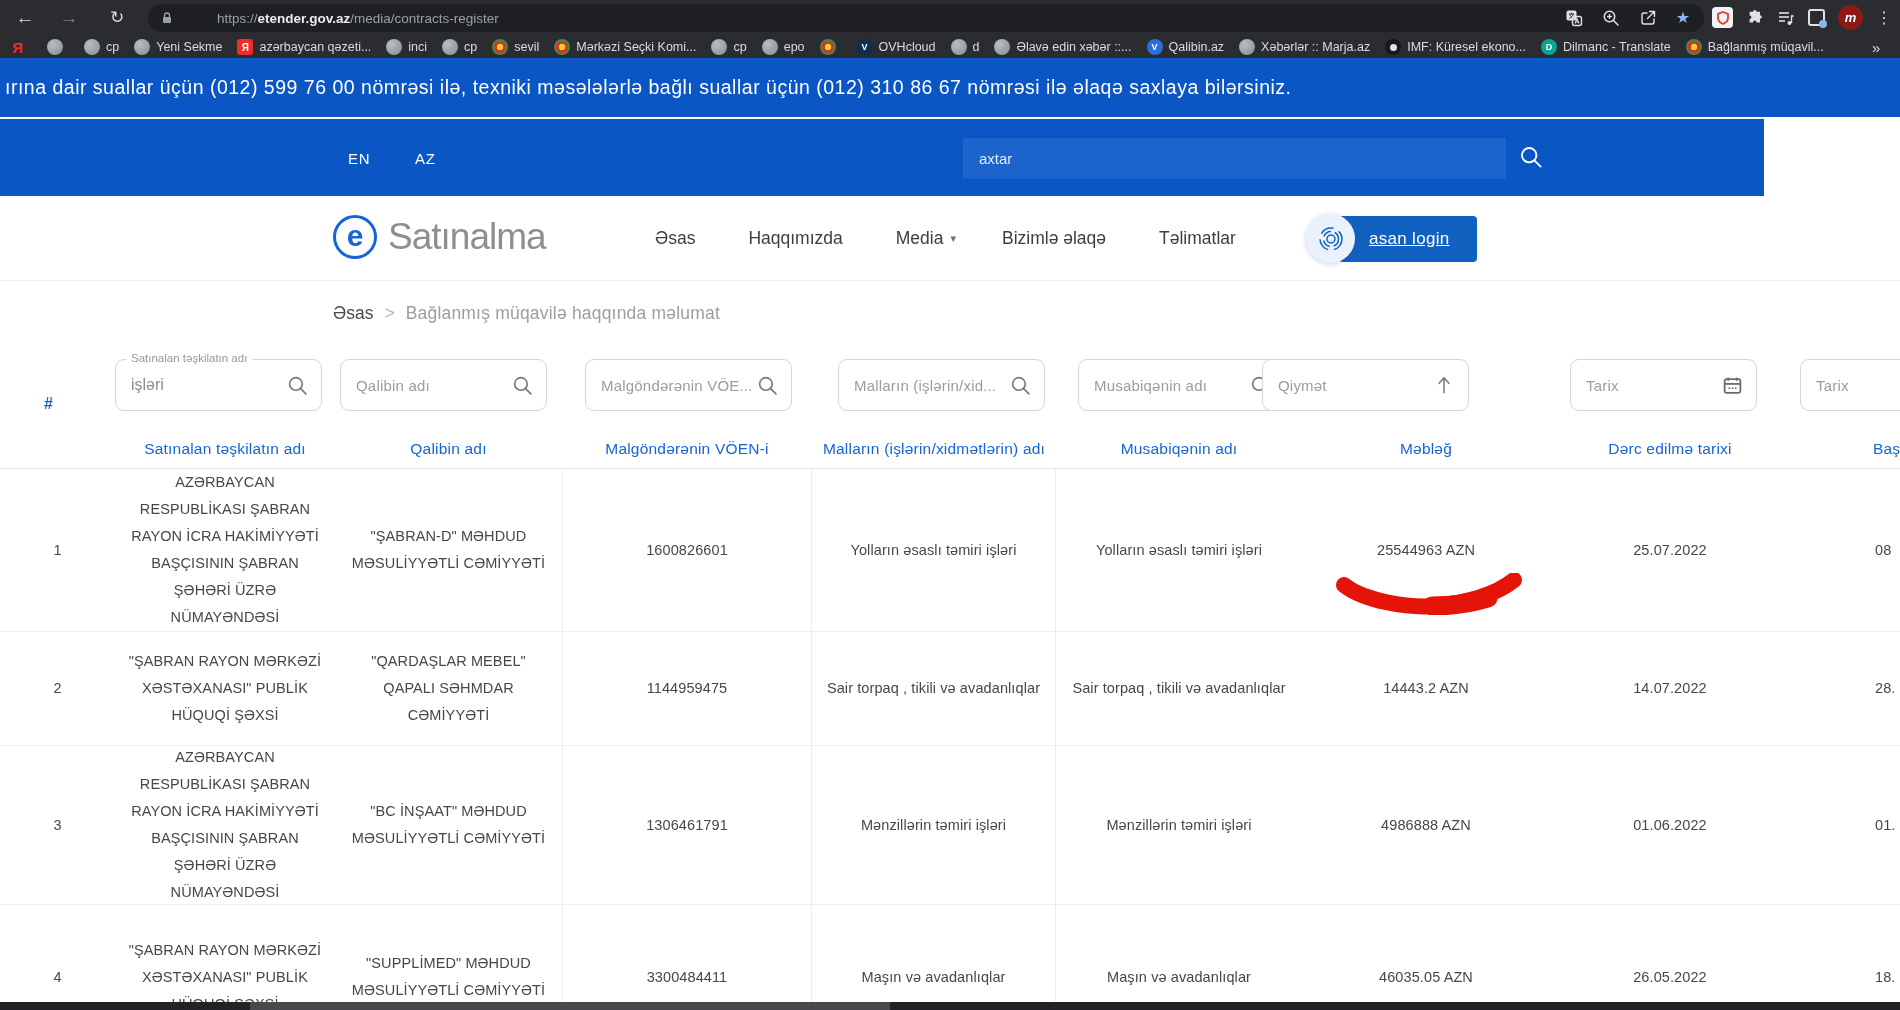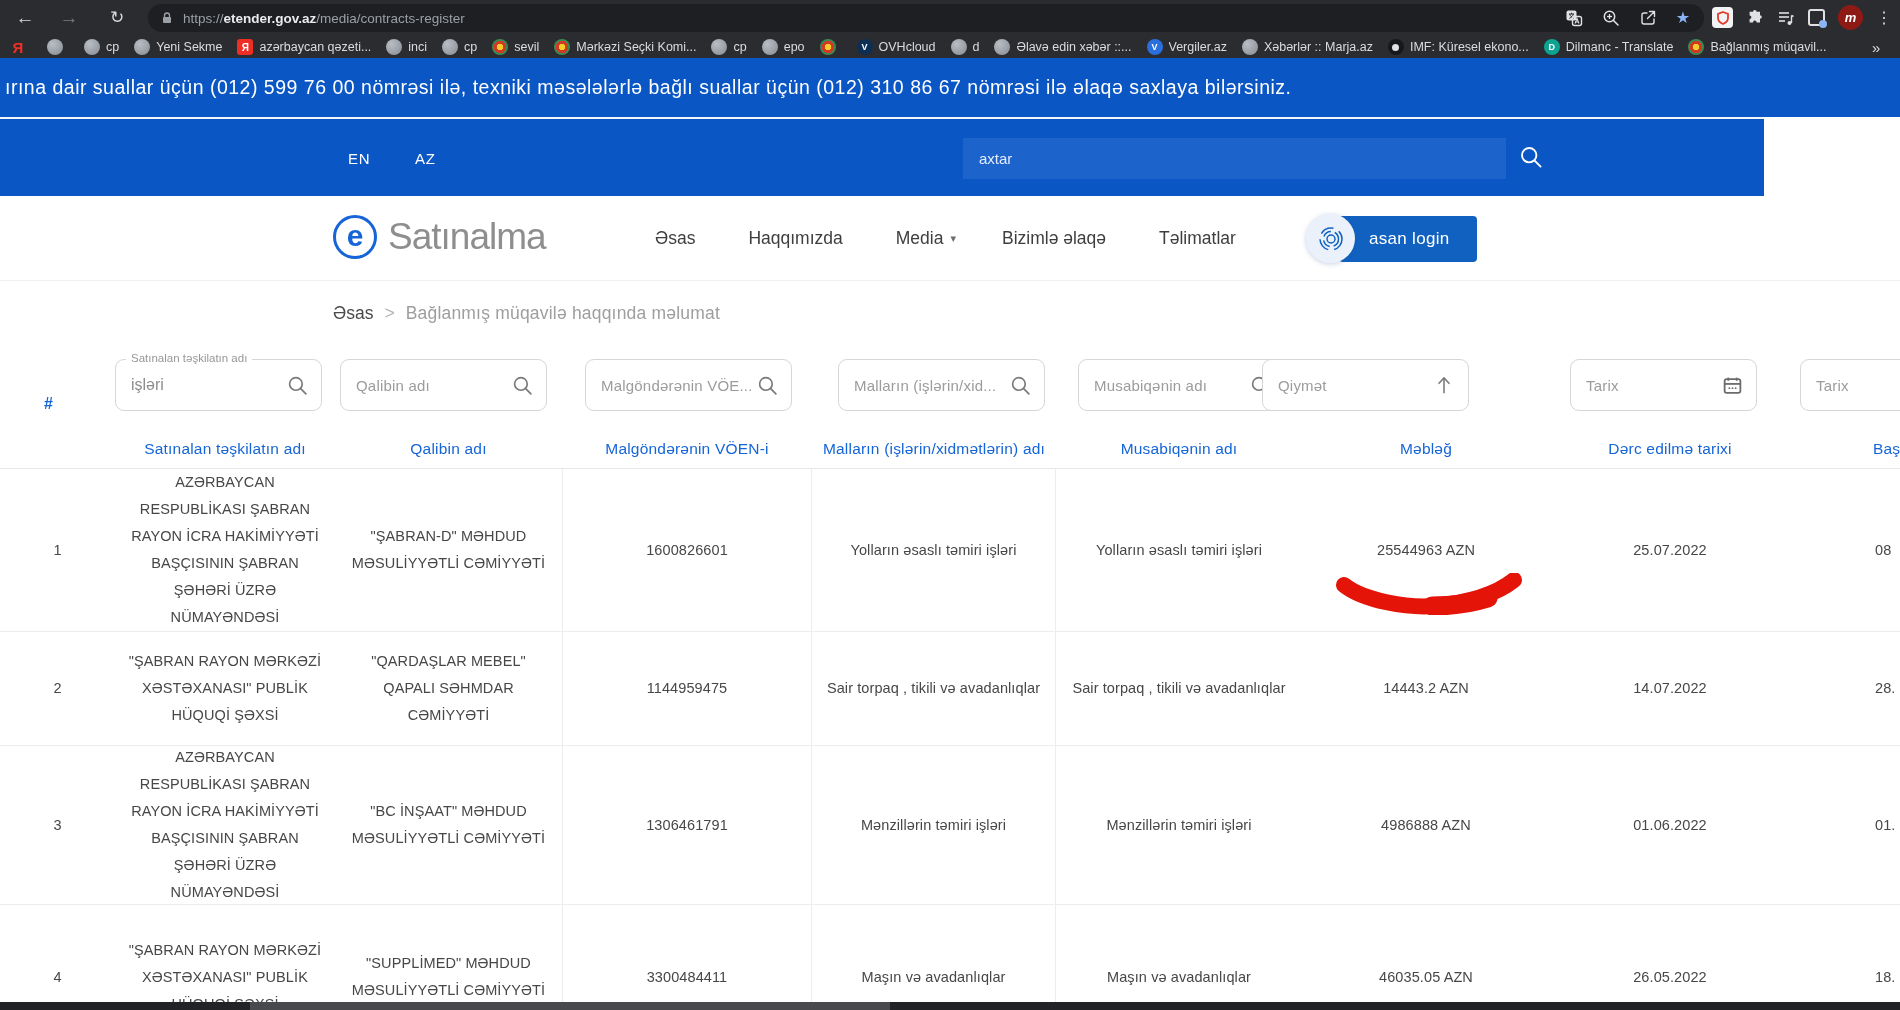--- a/index.html
+++ b/index.html
@@ -5,21 +5,21 @@
   * { box-sizing: border-box; margin: 0; padding: 0; }
   html, body { width: 1900px; height: 1010px; overflow: hidden; }
   body { font-family: "Liberation Sans", sans-serif; background: #fff; position: relative; }
 
   
   .toolbar { position:absolute; top:0; left:0; width:1900px; height:36px; background:#2b2c30; }
   .tb-btn { position:absolute; top:4px; width:30px; height:28px; color:#d9dbdf; font-size:19px; line-height:28px; text-align:center; }
   .tb-back { left:10px; }
   .tb-fwd  { left:54px; color:#797d83; }
   .tb-reload { left:102px; font-size:17px; }
-  .omnibox { position:absolute; left:148px; top:4px; width:1556px; height:28px; background:#1e1f23; border-radius:14px; display:flex; align-items:center; padding:0 14px 0 12px; }
+  .omnibox { position:absolute; left:148px; top:4px; width:1556px; height:28px; background:#1e1f23; border-radius:14px; display:flex; align-items:center; padding:0 14px 0 12px;gap:34px; }
   .url { font-size:13.5px; color:#9aa0a6; margin-left:9px; white-space:nowrap; overflow:hidden; flex:1; }
   .url .host { color:#e8eaed; font-weight:bold; }
   .ob-icons { display:flex; align-items:center; gap:19px; }
   .ob-icons svg { display:block; }
   .star { color:#8ab4f8; font-size:16px; line-height:16px; }
   .ext-area { position:absolute; top:5px; left:1712px; display:flex; align-items:center; gap:13px; }
   .ext-shield { width:21px; height:21px; background:#f2f3f5; border-radius:4px; display:flex; align-items:center; justify-content:center; }
   .ext-square { width:17px; height:17px; border:2px solid #dfe1e5; border-radius:3px; position:relative; }
   .ext-square i { position:absolute; right:-4px; bottom:-4px; width:8px; height:8px; border-radius:50%; background:#8ab4f8; display:block; }
   .avatar { width:25px; height:25px; border-radius:50%; background:#8d1a14; color:#fff; font-size:13px; font-weight:bold; text-align:center; line-height:25px; font-style:italic; }
@@ -54,21 +54,21 @@
   
   .white-header { position:absolute; top:196px; left:0; width:1900px; height:85px; background:#fff; border-bottom:1px solid #f0f0f0; }
   .logo { position:absolute; left:333px; top:19px; display:flex; align-items:center; }
   .logo-circle { width:44px; height:44px; border:3px solid #1565d8; border-radius:50%; color:#1565d8; font-size:30px; font-weight:bold; display:flex; align-items:center; justify-content:center; padding-bottom:3px; }
   .logo-word { font-size:37px; color:#8e8e8e; margin-left:11px; letter-spacing:-1px; }
   .nav { position:absolute; left:655px; top:0; height:85px; display:flex; align-items:center; gap:46px; }
   .nav-item { font-size:17.5px; color:#3e3e3e; display:flex; align-items:center; gap:7px; white-space:nowrap; }
   .nav-caret { font-size:11px; color:#6d6d6d; }
   .asan { position:absolute; left:1306px; top:18px; display:flex; align-items:center; }
   .asan-circle { width:49px; height:49px; border-radius:50%; background:#eaf1fa; box-shadow:0 1px 5px rgba(30,70,140,.25); z-index:2; display:flex; align-items:center; justify-content:center; }
-  .asan-rect { margin-left:-16px; height:46px; background:#1161c1; color:#fff; font-size:17px; display:flex; align-items:center; padding:0 27px 0 30px; border-radius:4px; letter-spacing:0.3px; }
+  .asan-rect { margin-left:-16px; height:46px; background:#1161c1; color:#fff; font-size:17px; display:flex; align-items:center; padding:0 27px 0 30px; border-radius:4px; letter-spacing:0.3px;text-decoration:underline; }
 
   
   .breadcrumb { position:absolute; top:281px; left:0; width:1900px; height:64px; background:#fff; display:flex; align-items:center; padding-left:333px; gap:11px; font-size:17.5px; }
   .bc-home { color:#4a4a4a; }
   .bc-sep { color:#b3b3b3; }
   .bc-cur { color:#9e9e9e; letter-spacing:0.2px; }
 
   
   .filters { position:absolute; top:345px; left:0; width:1900px; height:85px; background:#fff; }
   .hash { position:absolute; left:44px; top:50px; color:#1565d8; font-size:16px; font-weight:bold; }
@@ -319,21 +319,21 @@
       <span class="bm-ic" data-kind="globe">
         <span class="bm-g"></span>
       </span>
       <span class="bm-label">Əlavə edin xəbər ::...</span>
     </div>
 
     <div class="bm">
       <span class="bm-ic" data-kind="vergiler">
         <span class="bm-g">V</span>
       </span>
-      <span class="bm-label">Vergiler.az</span>
+      <span class="bm-label">Qalibin.az</span>
     </div>
 
     <div class="bm">
       <span class="bm-ic" data-kind="globe">
         <span class="bm-g"></span>
       </span>
       <span class="bm-label">Xəbərlər :: Marja.az</span>
     </div>
 
     <div class="bm">

